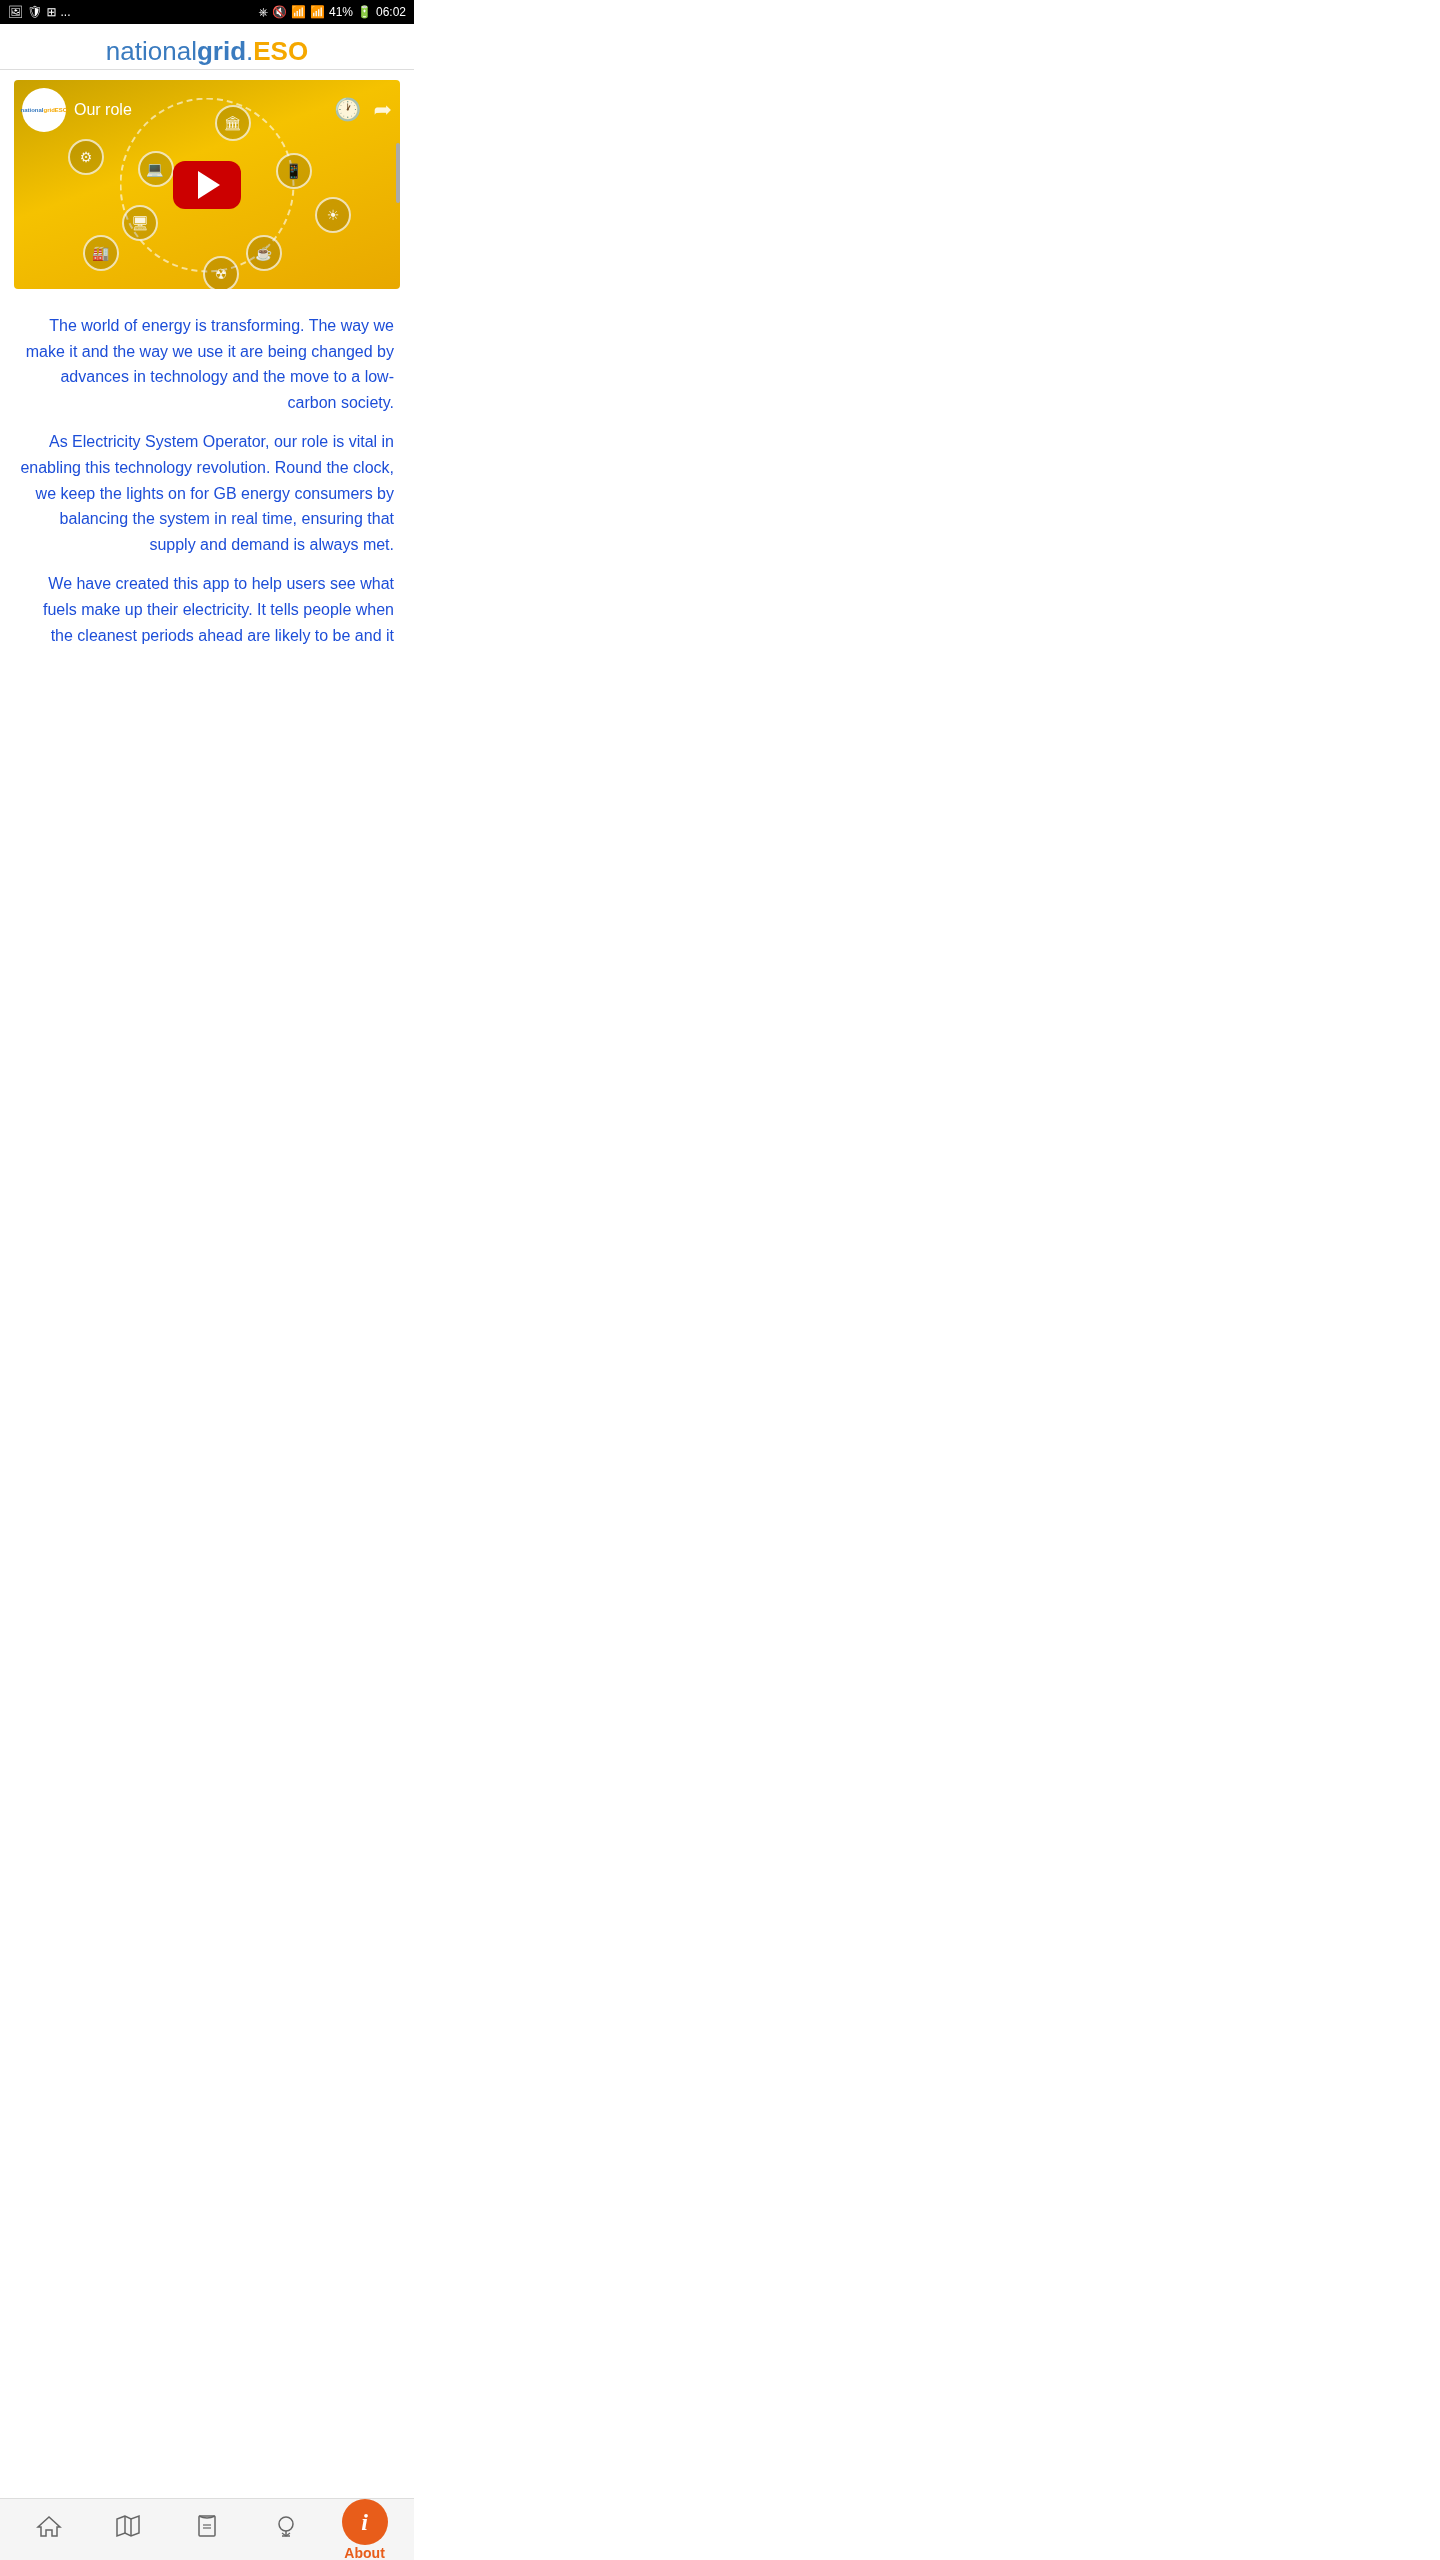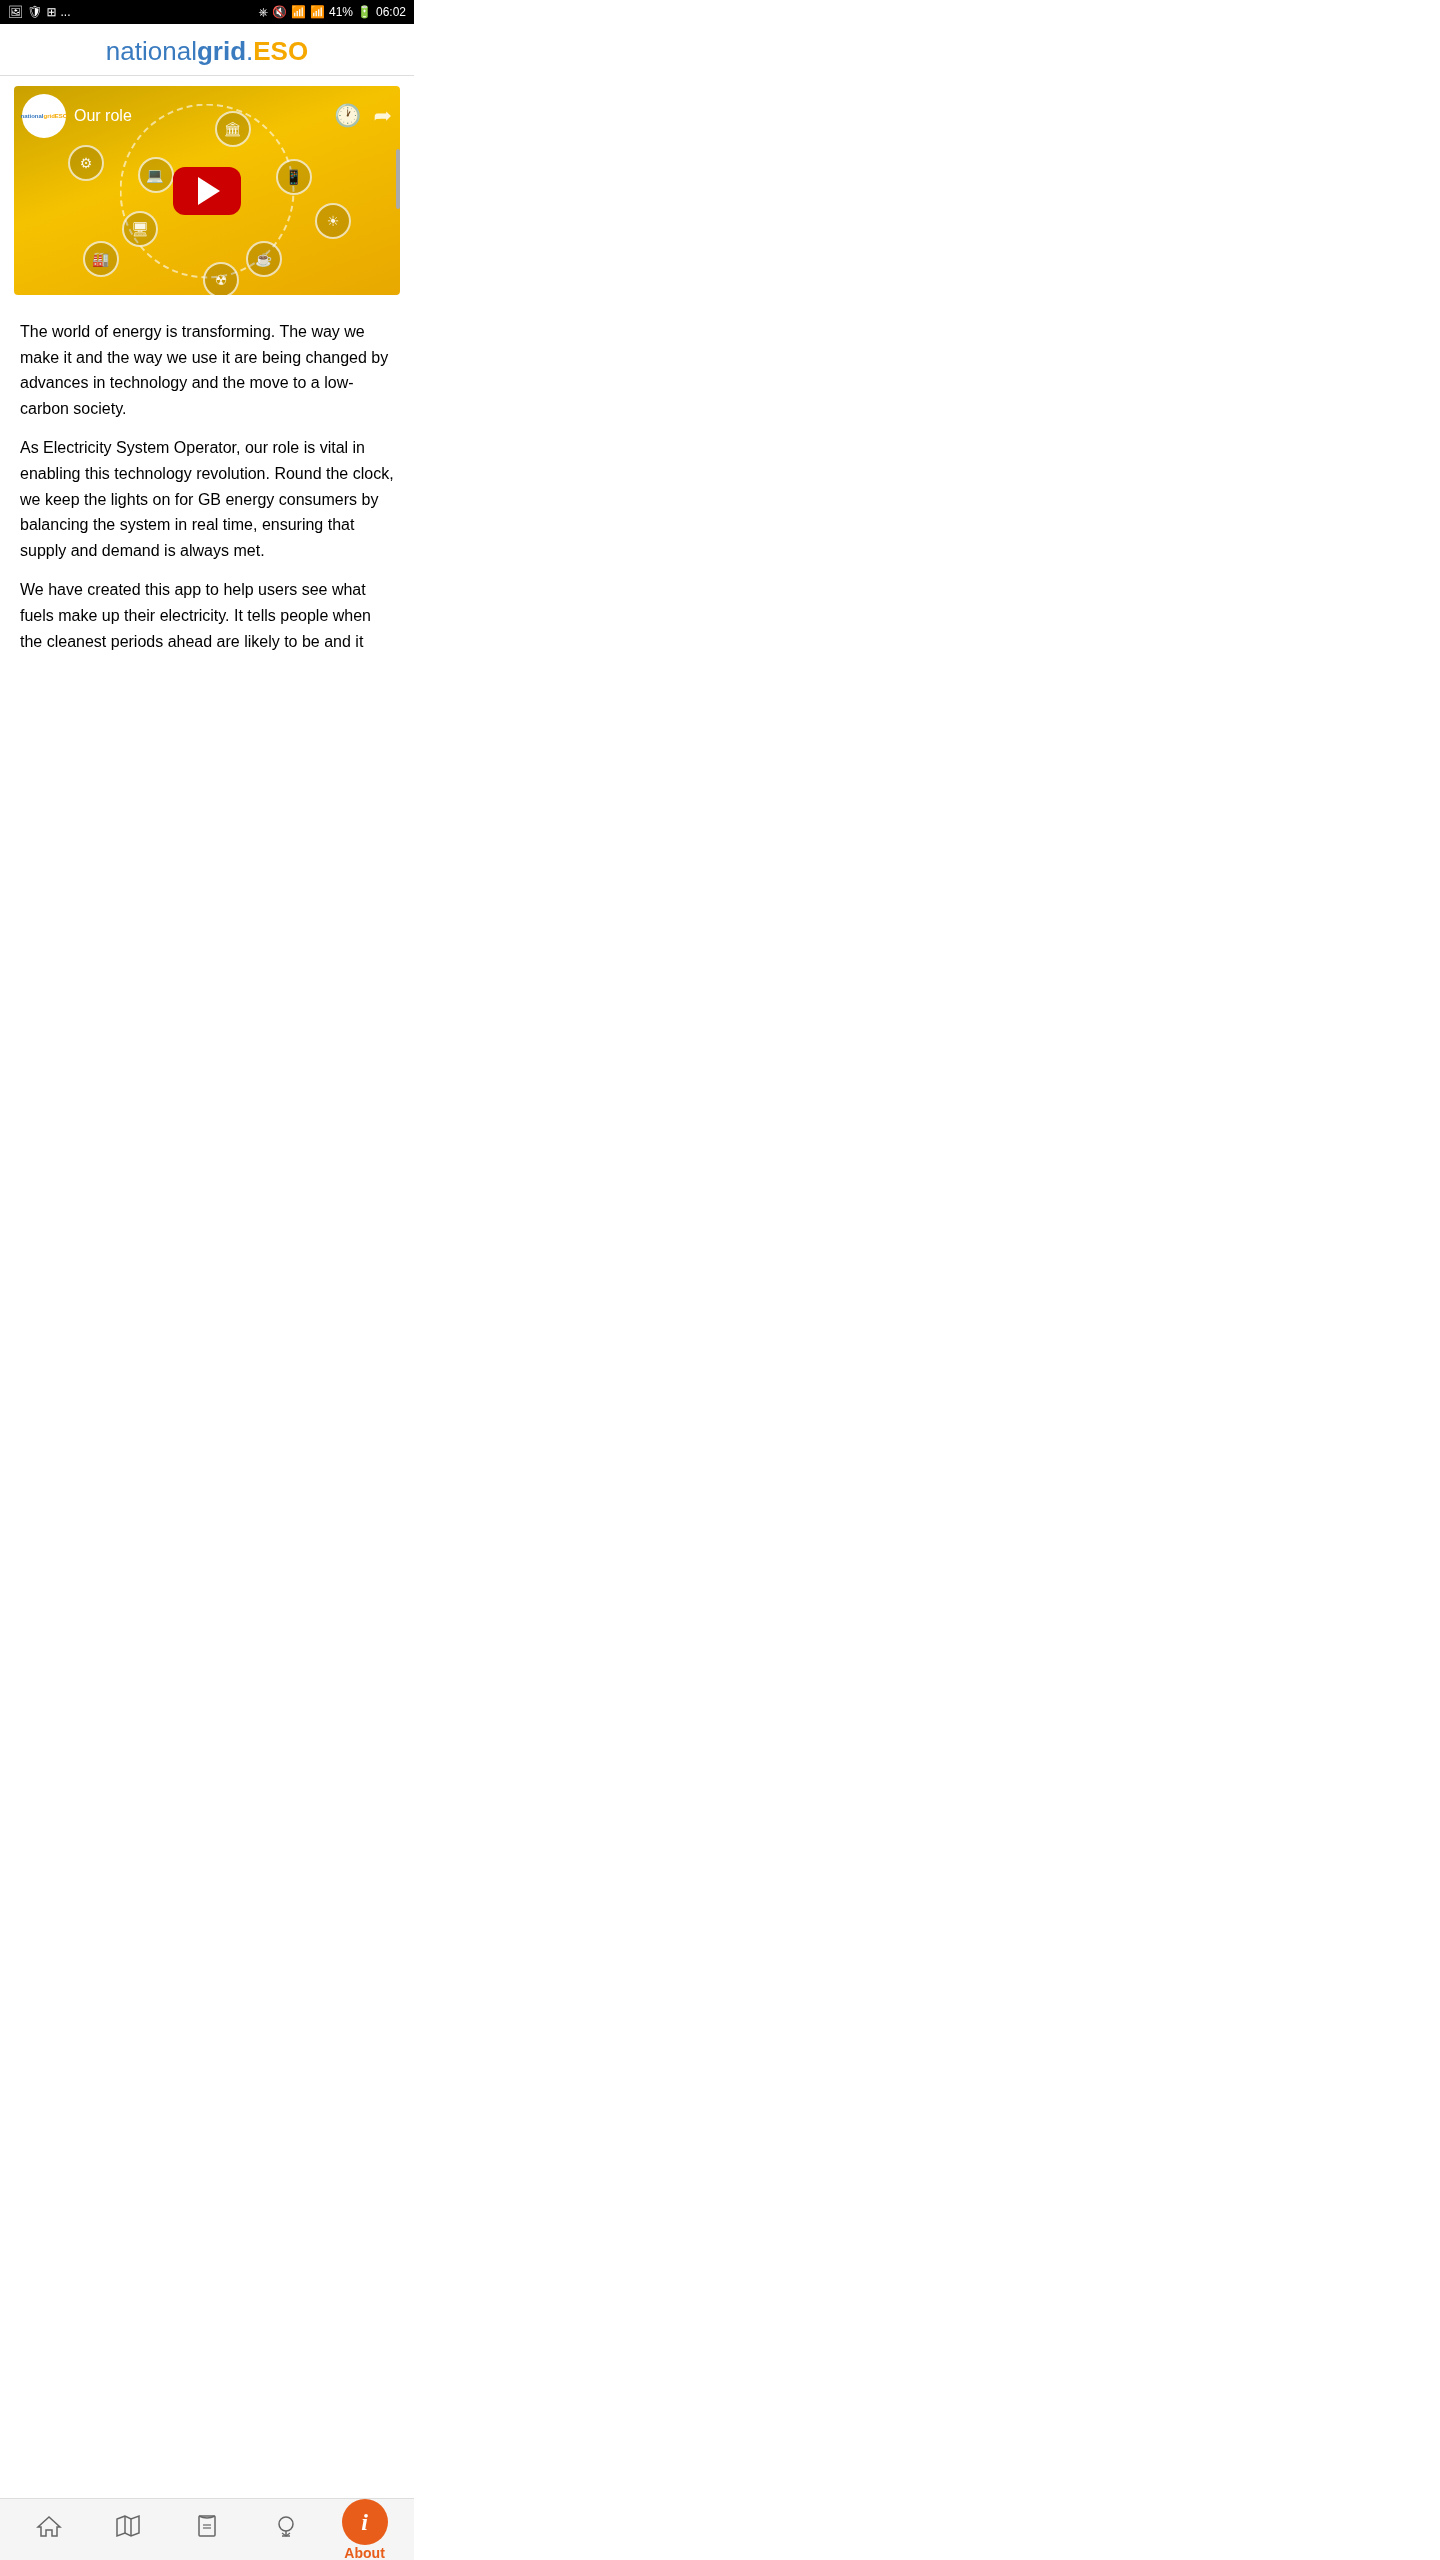--- a/index.html
+++ b/index.html
@@ -24,21 +24,21 @@
       justify-content: space-between;
       padding: 0 8px;
       font-size: 12px;
     }
     .status-left { display: flex; gap: 4px; align-items: center; }
     .status-right { display: flex; gap: 4px; align-items: center; }
 
     
     .header {
       background: #fff;
-      padding: 12px 0 8px;
+      padding: 12px 0 2px;
       text-align: center;
       border-bottom: 1px solid #ddd;
     }
     .logo {
       font-size: 26px;
       font-weight: 400;
     }
     .logo-national { color: #3a7bbf; }
     .logo-grid { color: #3a7bbf; font-weight: 700; }
     .logo-eso { color: #f5a800; font-weight: 700; }
@@ -177,24 +177,24 @@
       top: 30%;
       width: 4px;
       height: 60px;
       background: #aaa;
       border-radius: 2px;
     }
 
     
     .content {
       padding: 14px 20px;
-      color: #000000;
+      color: #1d4ed8;
       font-size: 16px;
       line-height: 1.6;
-      text-align: left;
+      text-align: right;
     }
 
     .content p {
       margin-bottom: 14px;
     }
 
     
     .bottom-nav {
       position: fixed;
       bottom: 0;

